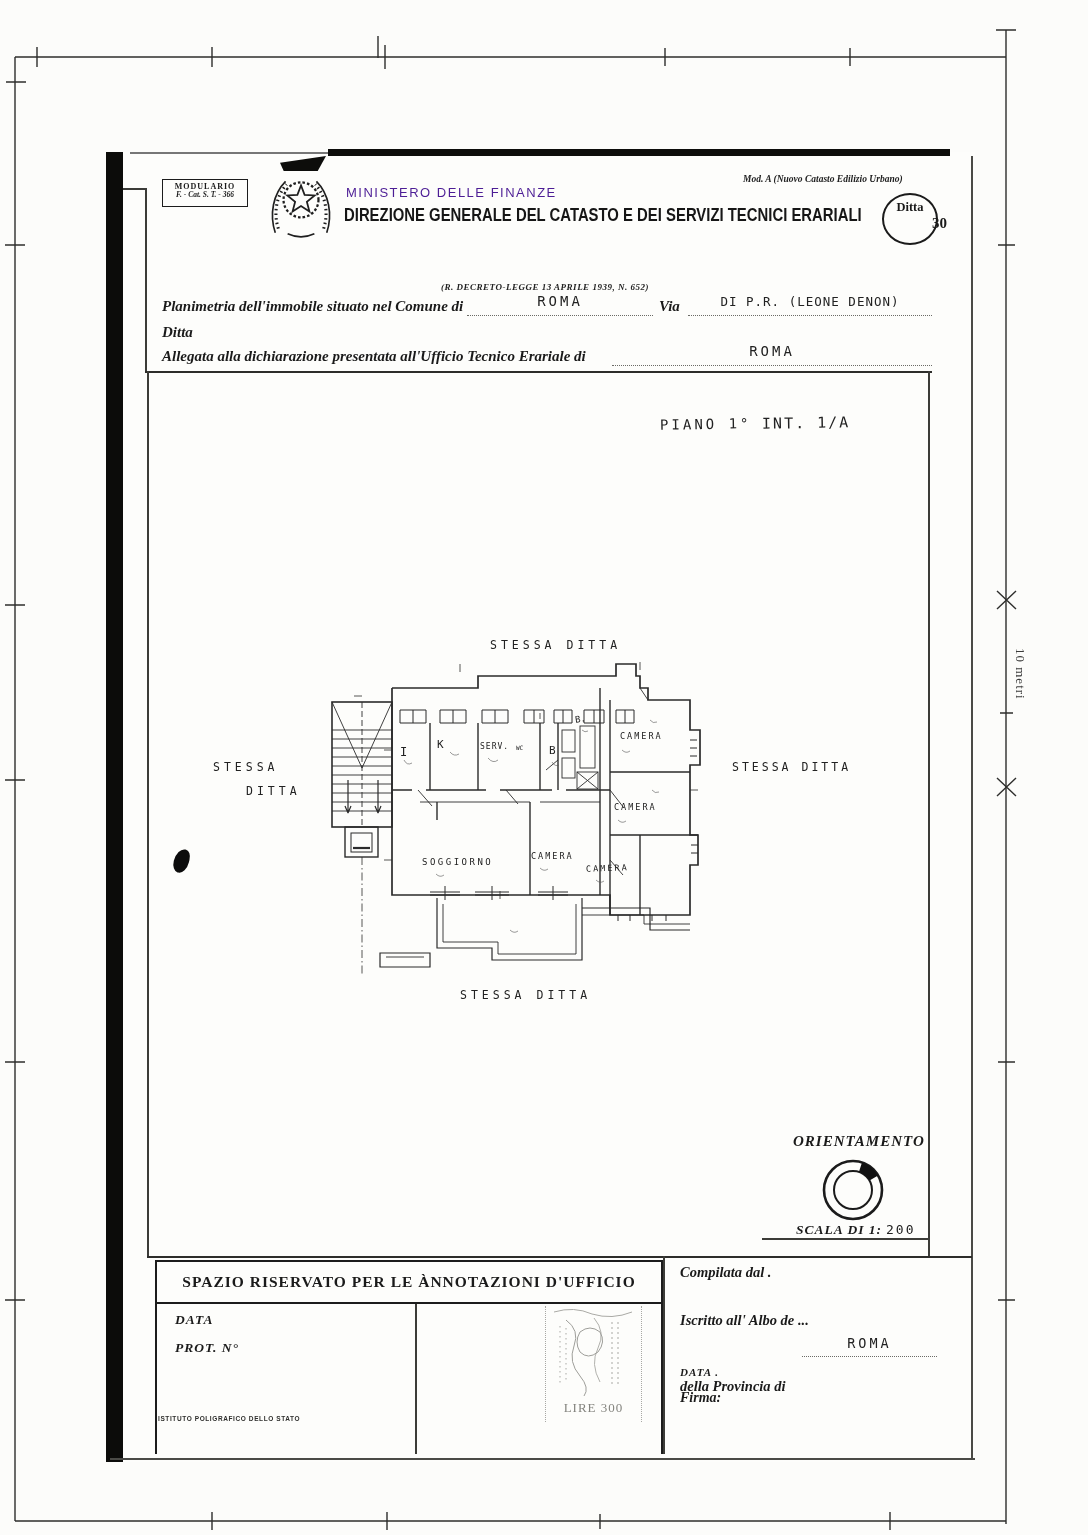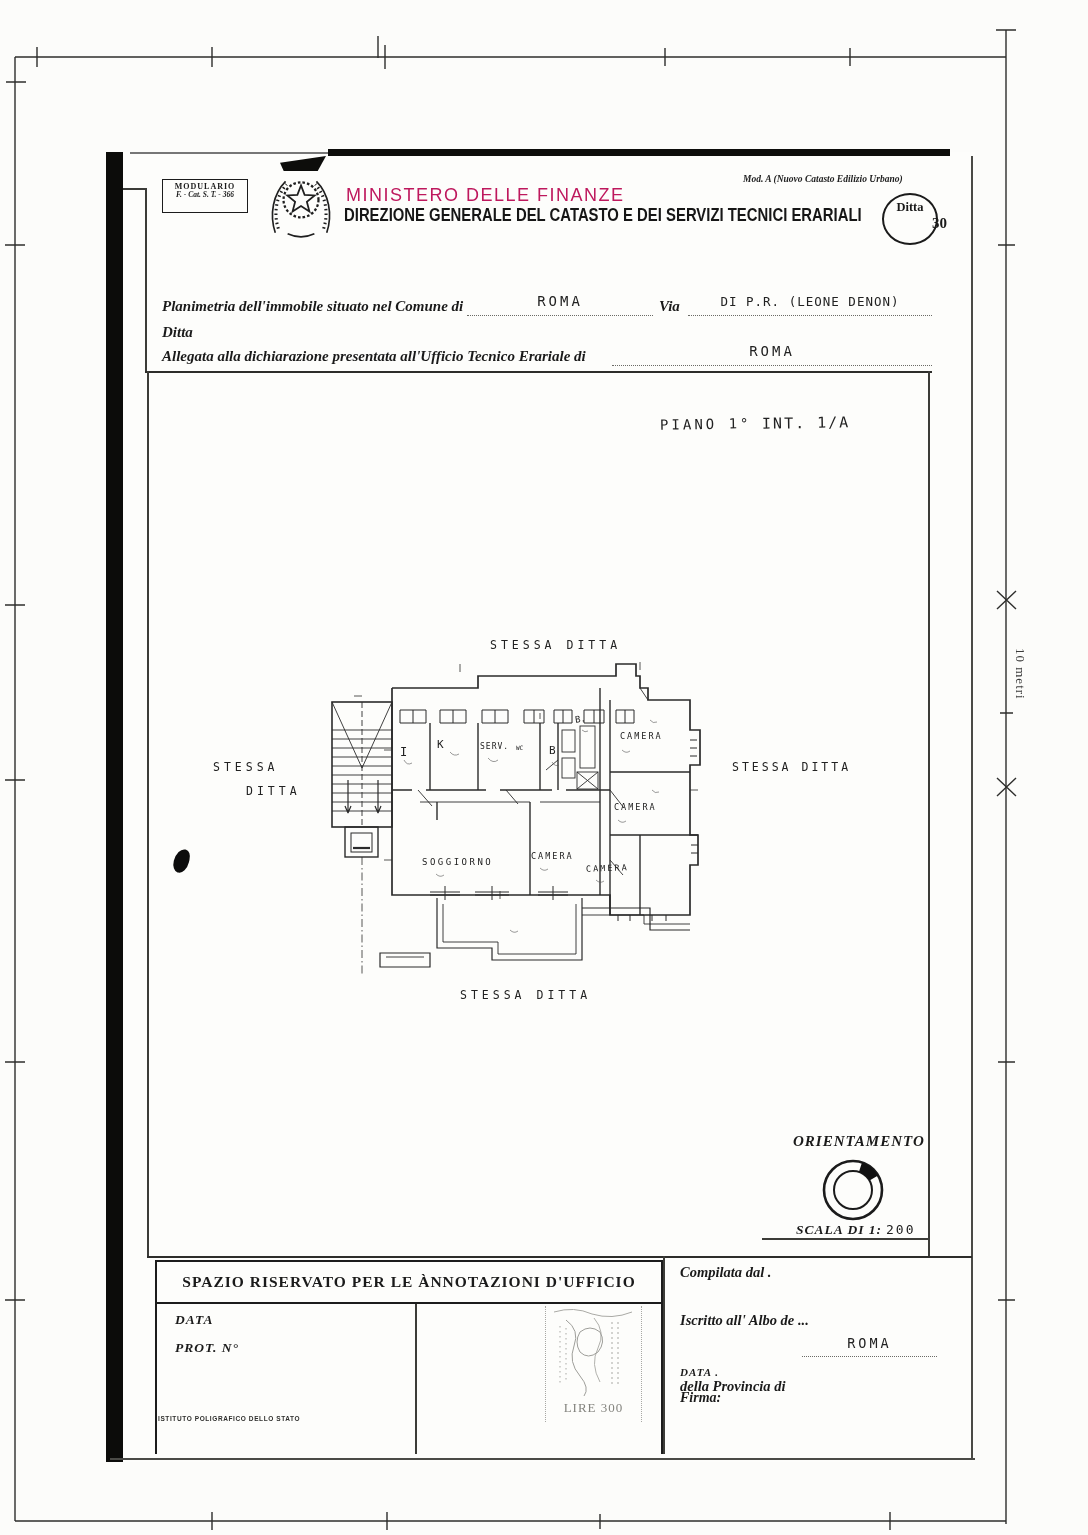--- a/index.html
+++ b/index.html
@@ -43,45 +43,46 @@
 
   <div class="a ln" style="left:35px;top:36px;width:1.5px;height:183px;"></div>
   <div class="a ln" style="left:13px;top:36px;width:23px;height:1.5px;"></div>
   <div class="a" style="left:35px;top:219px;width:787px;height:2px;background:#2d2d2a;"></div>
   <div class="a ln" style="left:37px;top:219px;width:1.5px;height:885px;"></div>
   <div class="a ln" style="left:818px;top:219px;width:1.5px;height:885px;"></div>
   <div class="a ln" style="left:652px;top:1086px;width:167px;height:1.5px;"></div>
   <div class="a" style="left:37px;top:1104px;width:825px;height:2px;background:#2d2d2a;"></div>
   <div class="a ln" style="left:553px;top:1104px;width:1.5px;height:198px;"></div>
 
-  <div class="a" style="left:52px;top:27px;width:86px;height:34px;border:1.5px solid #1c1c1c;text-align:center;line-height:1.15;padding-top:2px;box-sizing:border-box;">
+  <div class="a" style="left:52px;top:27px;width:86px;height:28px;border:1.5px solid #1c1c1c;text-align:center;line-height:1.15;padding-top:2px;box-sizing:border-box;">
     <div class="ser" style="font-size:8px;font-weight:700;letter-spacing:1px;">MODULARIO</div>
     <div class="ser bi" style="font-size:7.5px;">F. - Cat. S. T. - 366</div>
   </div>
 
   <svg class="a" style="left:155px;top:16px;" width="72" height="76" viewBox="0 0 70 72">
     <g stroke="#1f1f1f" fill="none">
       <circle cx="35" cy="30" r="17" stroke-width="2.2" stroke-dasharray="2.5,2"></circle>
       <polygon points="35,16 38.5,25.1 48.3,25.7 40.7,31.9 43.2,41.3 35,36 26.8,41.3 29.3,31.9 21.7,25.7 31.5,25.1" stroke-width="1.7"></polygon>
       <path d="M10,62 C4,44 8,24 20,12 M60,62 C66,44 62,24 50,12" stroke-width="1.6"></path>
       <path d="M13,58 C8,43 11,26 21,15 M57,58 C62,43 59,26 49,15" stroke-width="3" stroke-dasharray="1.5,3"></path>
       <path d="M22,63 Q35,69 48,63" stroke-width="1.5"></path>
     </g>
   </svg>
 
-  <div class="a san" style="left:236px;top:33px;font-size:18px;letter-spacing:1.5px;color:#be185d;">MINISTERO DELLE FINANZE</div>
+  <div class="a san" style="left:236px;top:33px;font-size:13px;letter-spacing:1.5px;color:#4c1d95;">MINISTERO DELLE FINANZE</div>
   <div class="a san" style="left:234px;top:53px;font-size:17.5px;font-weight:700;color:#161616;transform:scaleX(.85);transform-origin:left;white-space:nowrap;">DIREZIONE GENERALE DEL CATASTO E DEI SERVIZI TECNICI ERARIALI</div>
 
   <div class="a ser bi" style="left:633px;top:22px;font-size:9.5px;color:#222;white-space:nowrap;">Mod. A (Nuovo Catasto Edilizio Urbano)</div>
 
   <div class="a" style="left:772px;top:41px;width:56px;height:52px;border:2px solid #1b1b1b;border-radius:50%;text-align:center;box-sizing:border-box;padding-top:6px;line-height:1.1;">
     <div class="ser" style="font-size:12.5px;font-weight:700;">Ditta</div>
     <div class="ser" style="font-size:15px;font-weight:700;margin-left:48px;">30</div>
   </div>
 
+  <div class="a ser bi" style="left:40px;top:130px;width:790px;text-align:center;font-size:9px;letter-spacing:.5px;color:#222;">(R. DECRETO-LEGGE 13 APRILE 1939, N. 652)</div>
 
   <div class="a ser bi" style="left:52px;top:146px;font-size:15px;white-space:nowrap;">Planimetria dell'immobile situato nel Comune di</div>
   <span class="a dot" style="left:357px;top:140px;width:186px;height:23px;">
     <span class="hand" style="font-size:14px;letter-spacing:3px;">ROMA</span>
   </span>
   <div class="a ser bi" style="left:549px;top:146px;font-size:15px;">Via</div>
   <span class="a dot" style="left:578px;top:140px;width:244px;height:23px;">
     <span class="hand" style="font-size:12.5px;letter-spacing:1px;">DI P.R. (LEONE DENON)</span>
   </span>
 

